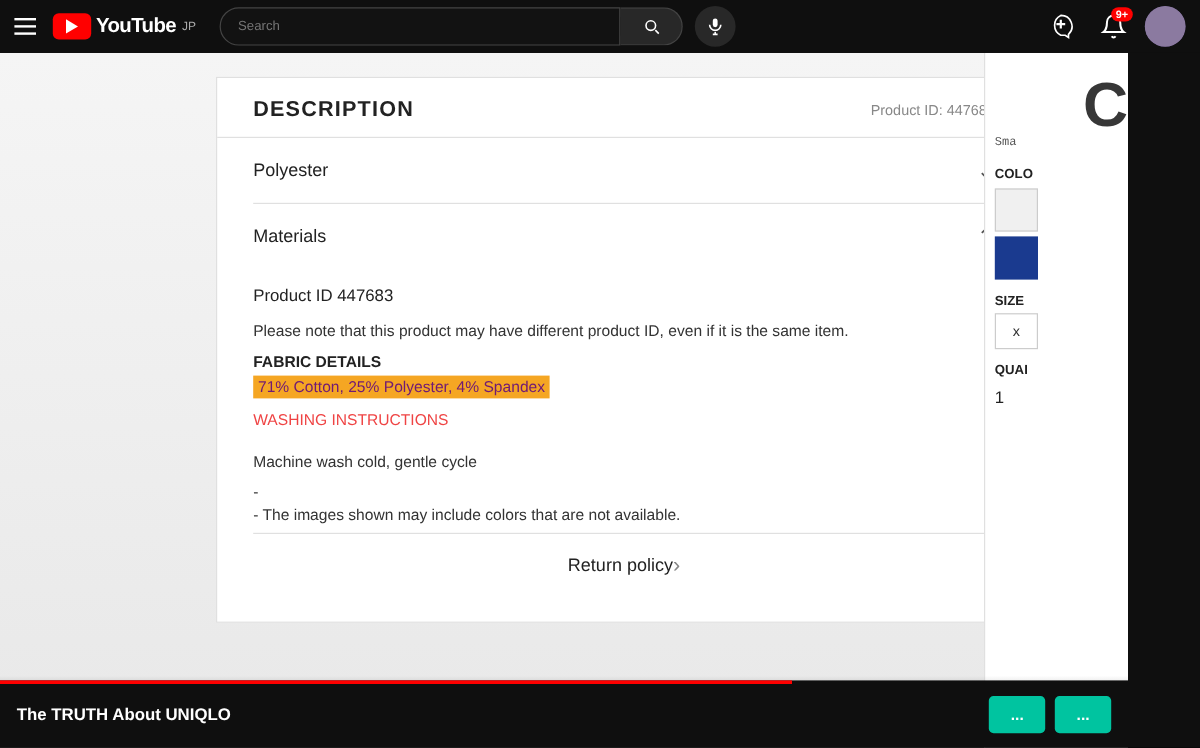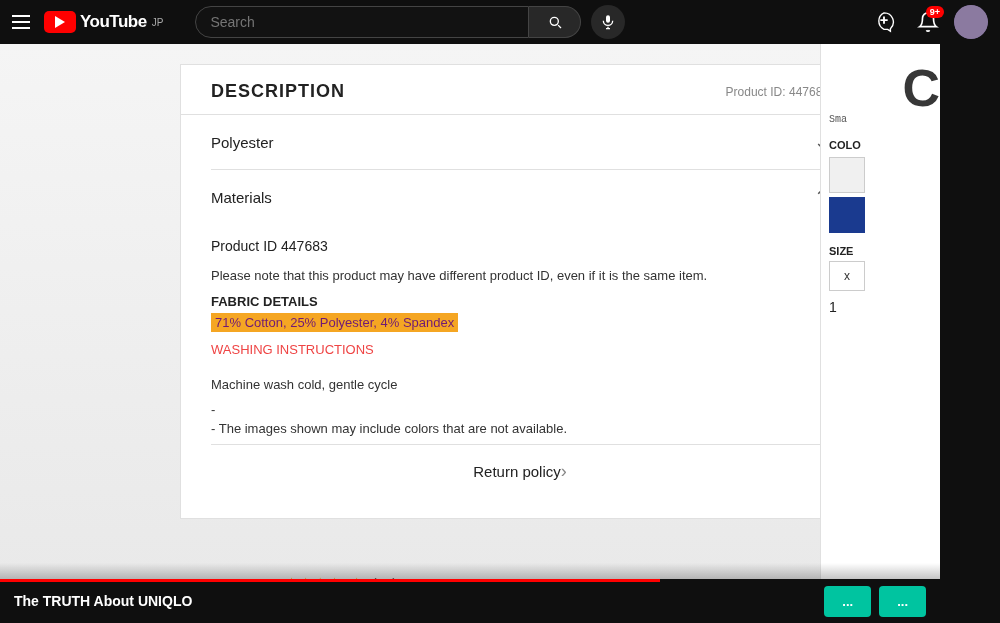--- a/index.html
+++ b/index.html
@@ -1,34 +1,34 @@
 <!DOCTYPE html>
 <html><head>
   <meta charset="utf-8">
   <style>
     * { margin: 0; padding: 0; box-sizing: border-box; }
     body { width: 1000px; height: 623px; background: #0f0f0f; font-family: 'Arial', sans-serif; overflow: hidden; position: relative; }
 
     
     .top-nav {
       position: absolute; top: 0; left: 0; width: 1000px; height: 44px;
-      background: #0f0f0f; display: flex; align-items: center; padding: 0 12px; gap: 12px; z-index: 10;
+      background: #0f0f0f; display: flex; align-items: center; padding: 0 12px; z-index: 10;
     }
     .nav-left { display: flex; align-items: center; gap: 14px; }
     .hamburger-icon { display: flex; flex-direction: column; gap: 4px; cursor: pointer; }
     .hamburger-icon span { width: 18px; height: 2px; background: #fff; display: block; }
     .yt-logo { display: flex; align-items: center; gap: 4px; cursor: pointer; }
     .yt-logo-icon { width: 32px; height: 22px; background: #ff0000; border-radius: 5px; display: flex; align-items: center; justify-content: center; }
     .yt-logo-icon::after { content: ''; border-left: 10px solid #fff; border-top: 6px solid transparent; border-bottom: 6px solid transparent; }
     .yt-logo-text { color: #fff; font-size: 17px; font-weight: 700; letter-spacing: -0.5px; }
     .yt-logo-jp { color: #aaa; font-size: 10px; margin-left: 1px; vertical-align: super; }
 
     .search-area { display: flex; align-items: center; flex: 1; max-width: 430px; margin-left: 20px; }
     .search-input-wrap { display: flex; flex: 1; height: 32px; border: 1px solid #444; border-radius: 20px 0 0 20px; background: #121212; overflow: hidden; }
-    .search-input { flex: 1; background: transparent; border: none; outline: none; color: #fff; padding: 0 14px; font-size: 14px; }
+    .search-input { flex: 1; background: transparent; border: none; outline: none; color: #fff; padding: 0 14px; font-size: 11px; }
     .search-btn { width: 52px; height: 32px; background: #282828; border: 1px solid #444; border-left: none; border-radius: 0 20px 20px 0; display: flex; align-items: center; justify-content: center; cursor: pointer; }
     .search-btn svg { fill: #fff; width: 16px; height: 16px; }
     .mic-btn { width: 34px; height: 34px; background: #282828; border-radius: 50%; display: flex; align-items: center; justify-content: center; cursor: pointer; margin-left: 10px; }
     .mic-btn svg { fill: #fff; width: 16px; height: 16px; }
 
     .nav-right { display: flex; align-items: center; gap: 8px; margin-left: auto; }
     .nav-icon-btn { width: 36px; height: 36px; border-radius: 50%; background: transparent; display: flex; align-items: center; justify-content: center; cursor: pointer; position: relative; }
     .nav-icon-btn svg { fill: #fff; width: 22px; height: 22px; }
     .notif-badge { position: absolute; top: 2px; right: 2px; background: #f00; color: #fff; font-size: 9px; border-radius: 8px; padding: 1px 4px; font-weight: 700; }
     .avatar-btn { width: 34px; height: 34px; border-radius: 50%; background: #6d5c8a; display: flex; align-items: center; justify-content: center; cursor: pointer; overflow: hidden; }
@@ -129,21 +129,21 @@
     .time-display { color: #fff; font-size: 12px; margin: 0 6px; white-space: nowrap; }
     .ctrl-spacer { flex: 1; }
     .pause-icon-wrap { display: flex; gap: 3px; }
     .pause-bar { width: 3px; height: 14px; background: #fff; }
 
     
     .ctrl-text-btn { background: none; border: none; color: #fff; font-size: 11px; font-weight: 700; cursor: pointer; border: 1px solid #fff; padding: 2px 5px; border-radius: 2px; }
 
     
     .bottom-bar {
-      position: absolute; bottom: 0; left: 0; width: 940px; height: 44px;
+      position: absolute; bottom: 0; left: 0; width: 940px; height: 56px;
       background: #0f0f0f; display: flex; align-items: center; padding: 0 14px; gap: 12px;
     }
     .video-title { color: #fff; font-size: 14px; font-weight: 600; }
     .bottom-actions { margin-left: auto; display: flex; gap: 8px; }
     .subscribe-btn { background: #00c4a0; color: #fff; border: none; padding: 8px 18px; border-radius: 4px; font-size: 13px; font-weight: 600; cursor: pointer; }
     .progress-bar-thin { position: absolute; top: 0; left: 0; height: 3px; background: #f00; width: 660px; }
 
     
     .side-panel {
       position: absolute; top: 44px; right: 0; width: 60px; height: 536px; background: #0f0f0f;
@@ -247,20 +247,21 @@
 
     <div class="right-panel">
       <div class="partial-c">C</div>
       <div style="height:70px;"></div>
       <div class="right-panel-subtitle">Sma</div>
       <div class="color-label">COLO</div>
       <div class="color-swatch-white"></div>
       <div class="color-swatch-blue"></div>
       <div class="size-label">SIZE</div>
       <div class="size-x-btn">x</div>
+      <div class="qty-label">QUAI</div>
       <div class="qty-value">1</div>
     </div>
 
     <div class="reviews-row">
       <span class="reviews-label">REVIEWS</span>
       <span style="color:#f5a623; font-size:16px;">★★★☆</span>
       <span style="color:#f5a623; font-size:16px;">★</span>
       <span class="review-count">(12)</span>
     </div>
 

